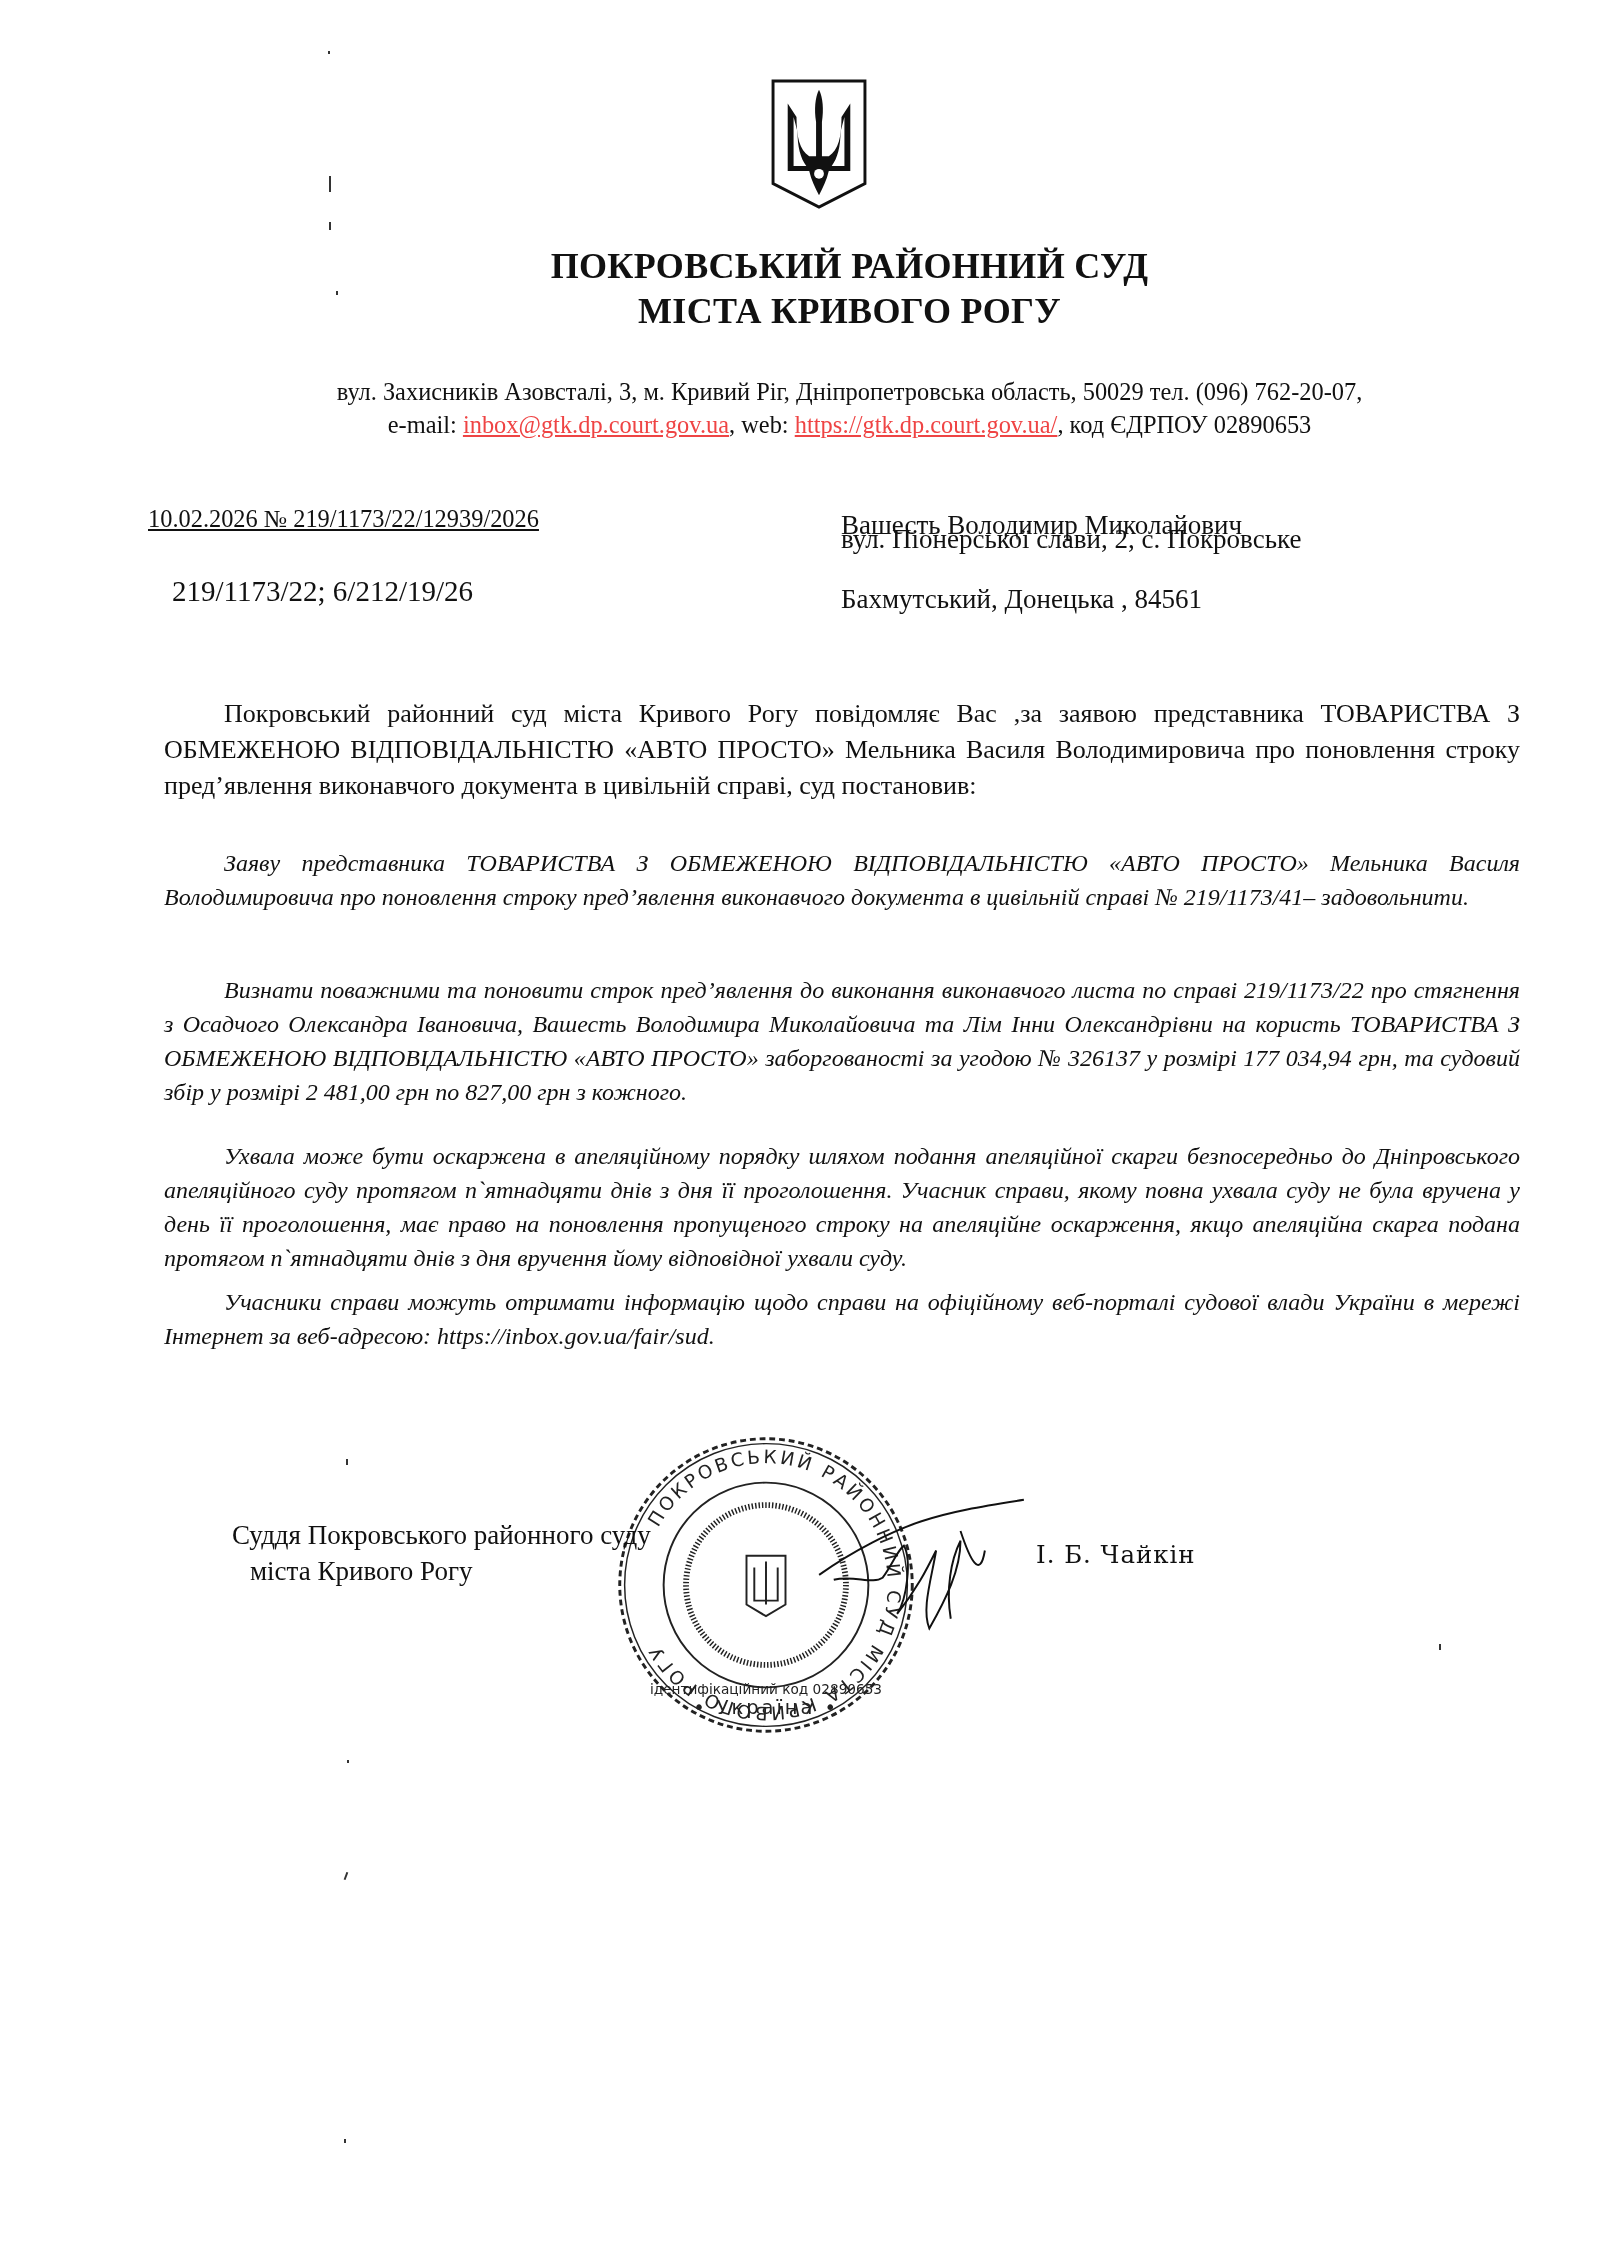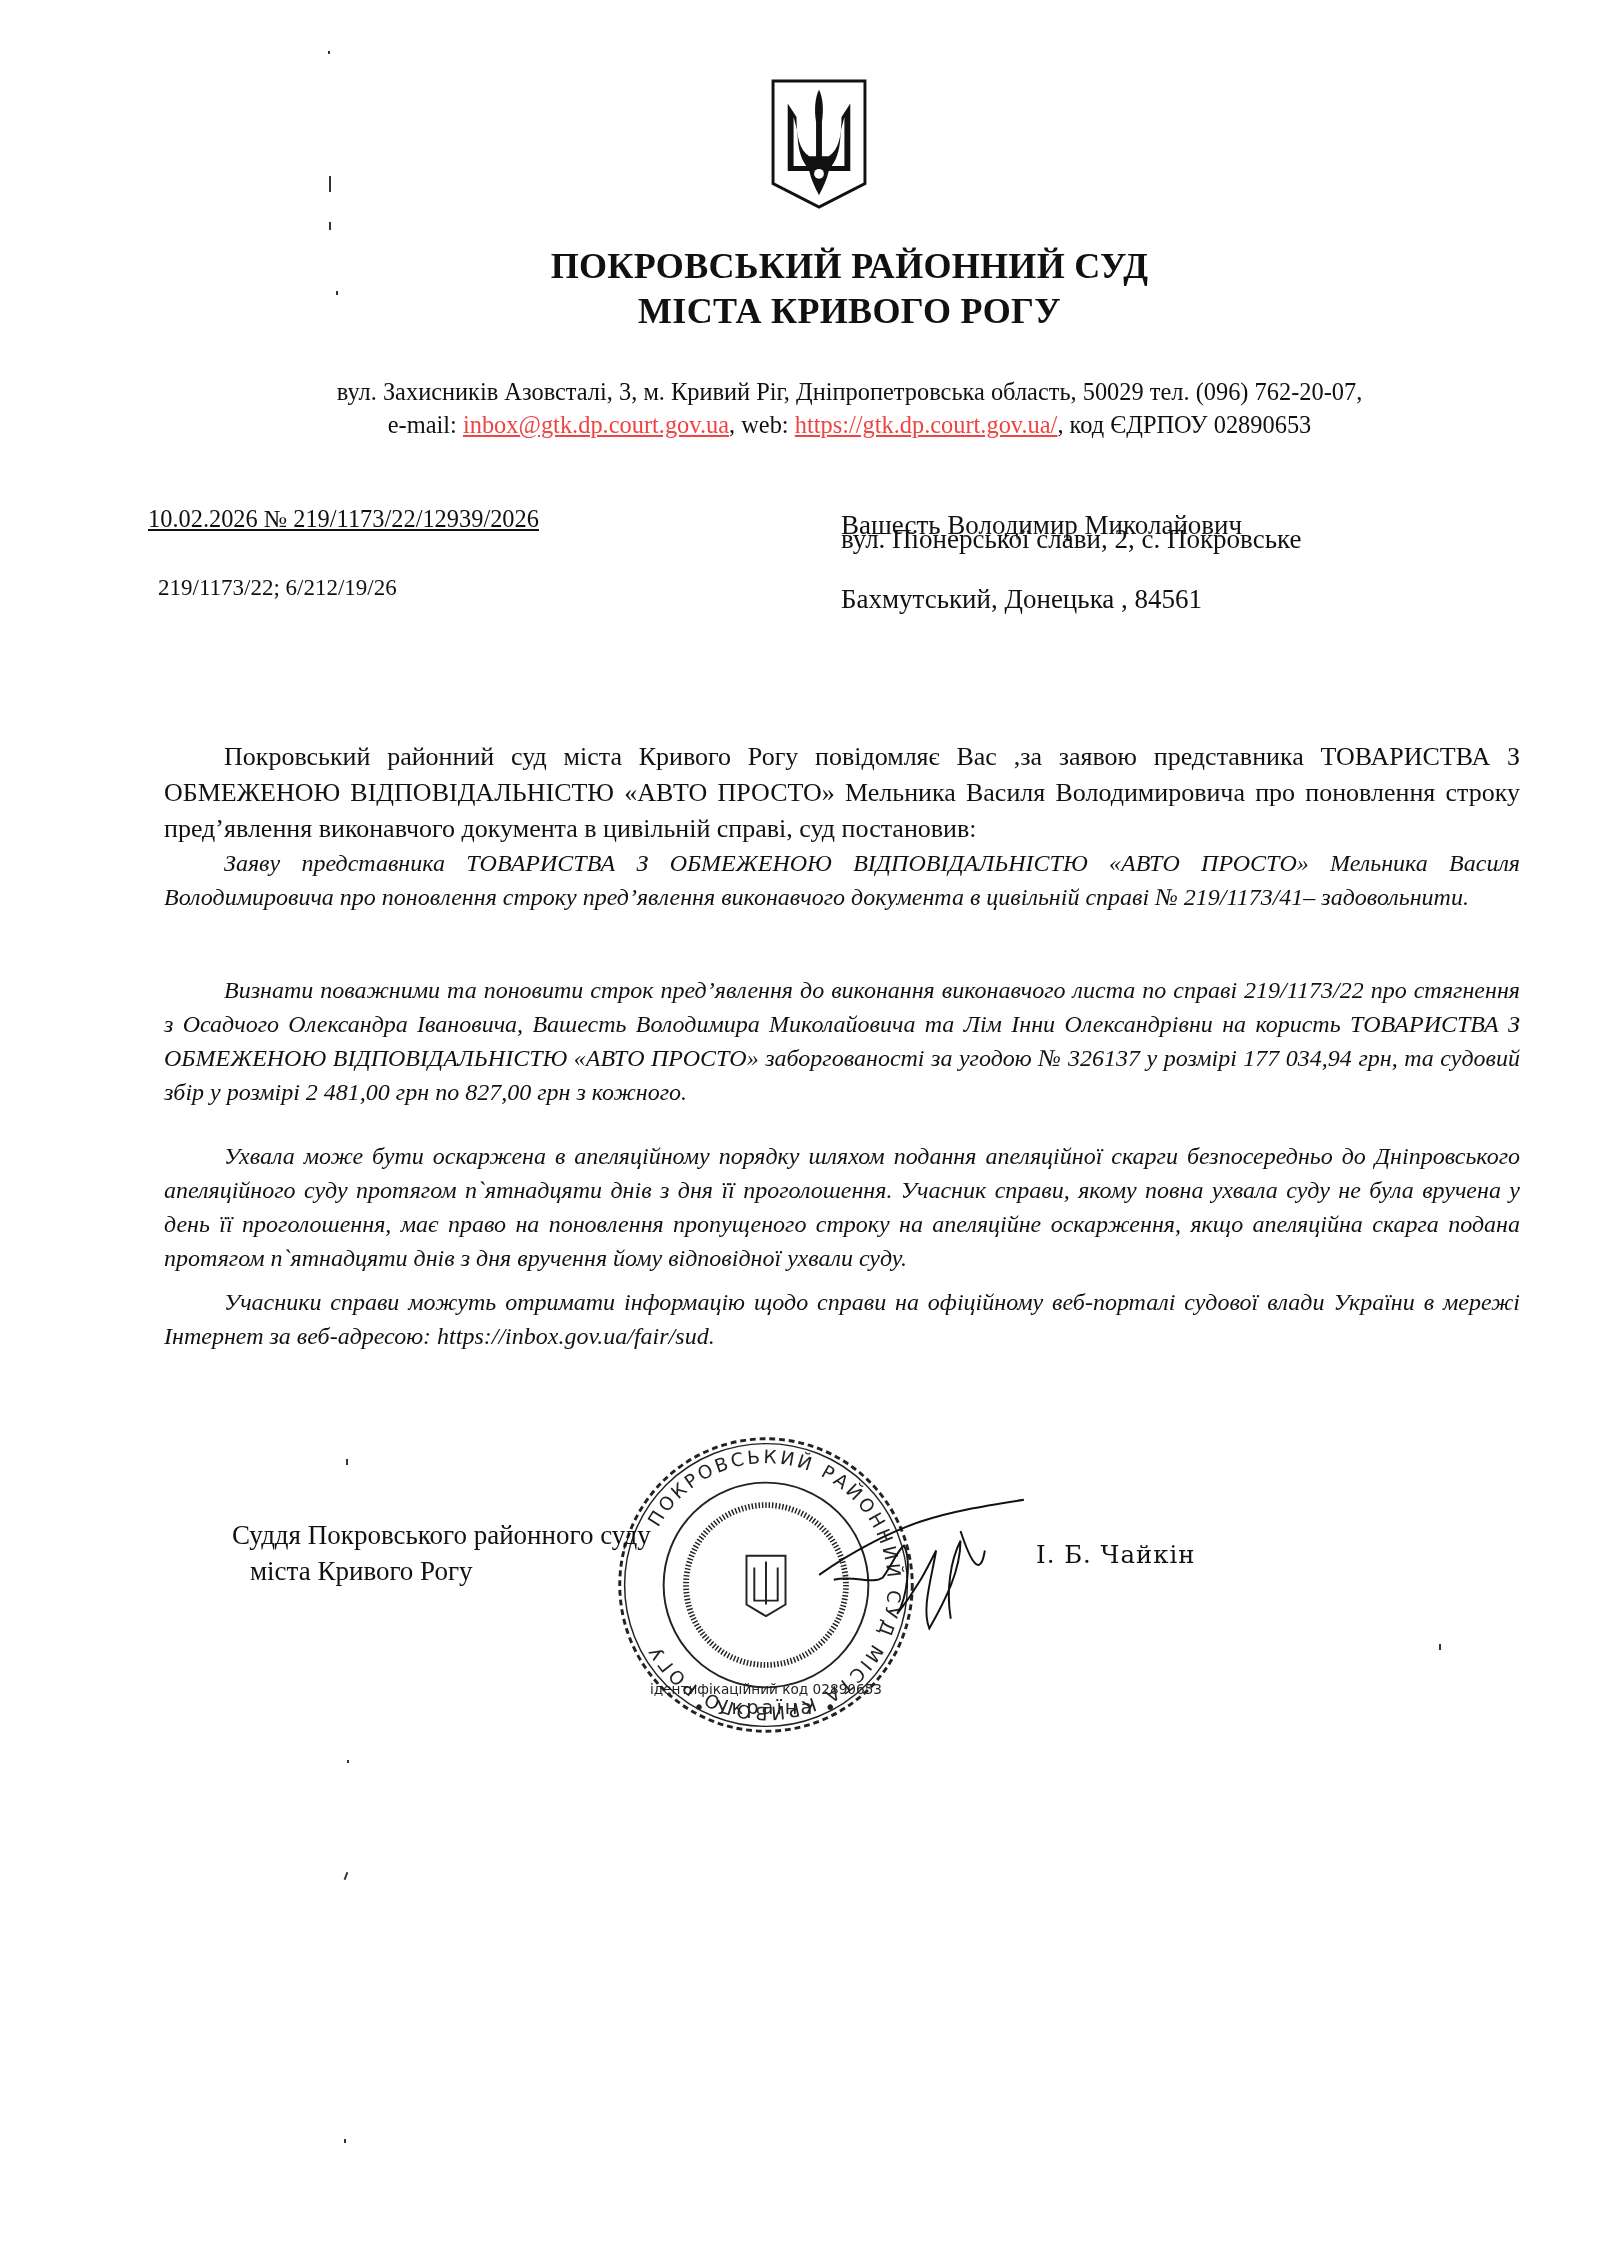--- a/index.html
+++ b/index.html
@@ -15,31 +15,31 @@
   }
   #title1 { top: 246px; left: 39px; }
   #title2 { top: 291px; left: 39px; }
   .contact {
     left: 39px; width: 1621px; text-align: center; font-size: 24.4px; line-height: 33px;
   }
   #contact1 { top: 375px; }
   #contact2 { top: 408px; }
   .contact a { color: #ef4444; text-decoration: underline; }
   #outref { left: 148px; top: 505px; font-size: 24.4px; text-decoration: underline; }
-  #caseref { left: 158px; top: 575px; font-size: 23px; }
+  #caseref { left: 172px; top: 575px; font-size: 29px; }
   .addr { left: 841px; font-size: 27px; line-height: 37px; }
   #addr1 { top: 507px; }
   #addr2 { top: 521px; }
   #addr3 { top: 581px; }
 
   .para {
     left: 164px; width: 1356px; font-size: 26px; line-height: 36px; text-align: justify;
   }
   .para .indent { display: inline-block; width: 60px; }
-  #intro { top: 696px; margin-top: 43px; }
+  #intro { top: 696px; }
   .ital {
     left: 164px; width: 1356px; font-style: italic; font-size: 24px; line-height: 34px; text-align: justify;
   }
   #res1 { top: 846px; }
   #res2 { top: 973px; }
   #res3 { top: 1139px; }
   #res4 { top: 1285px; }
 
   .sig { font-size: 27px; line-height: 35px; text-align: center; }
   #judge1 { left: 232px; top: 1518px; }

